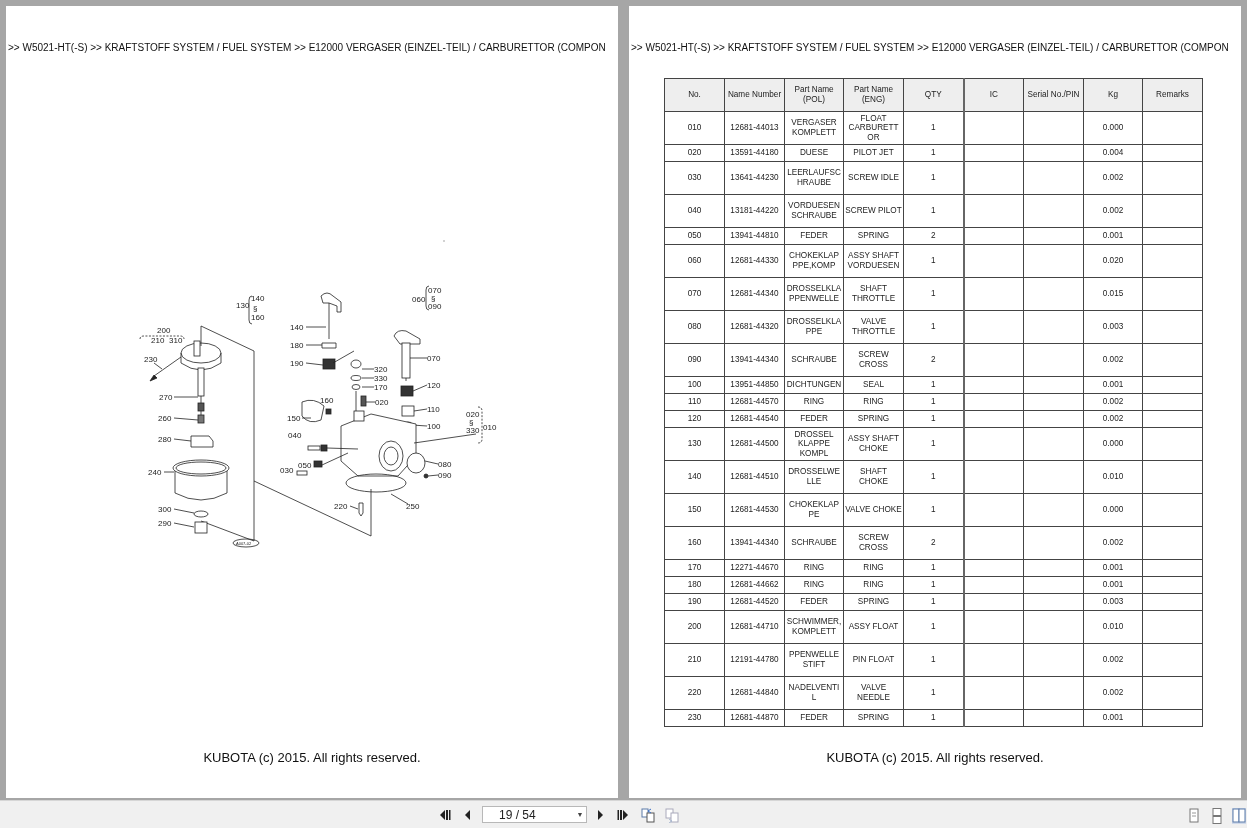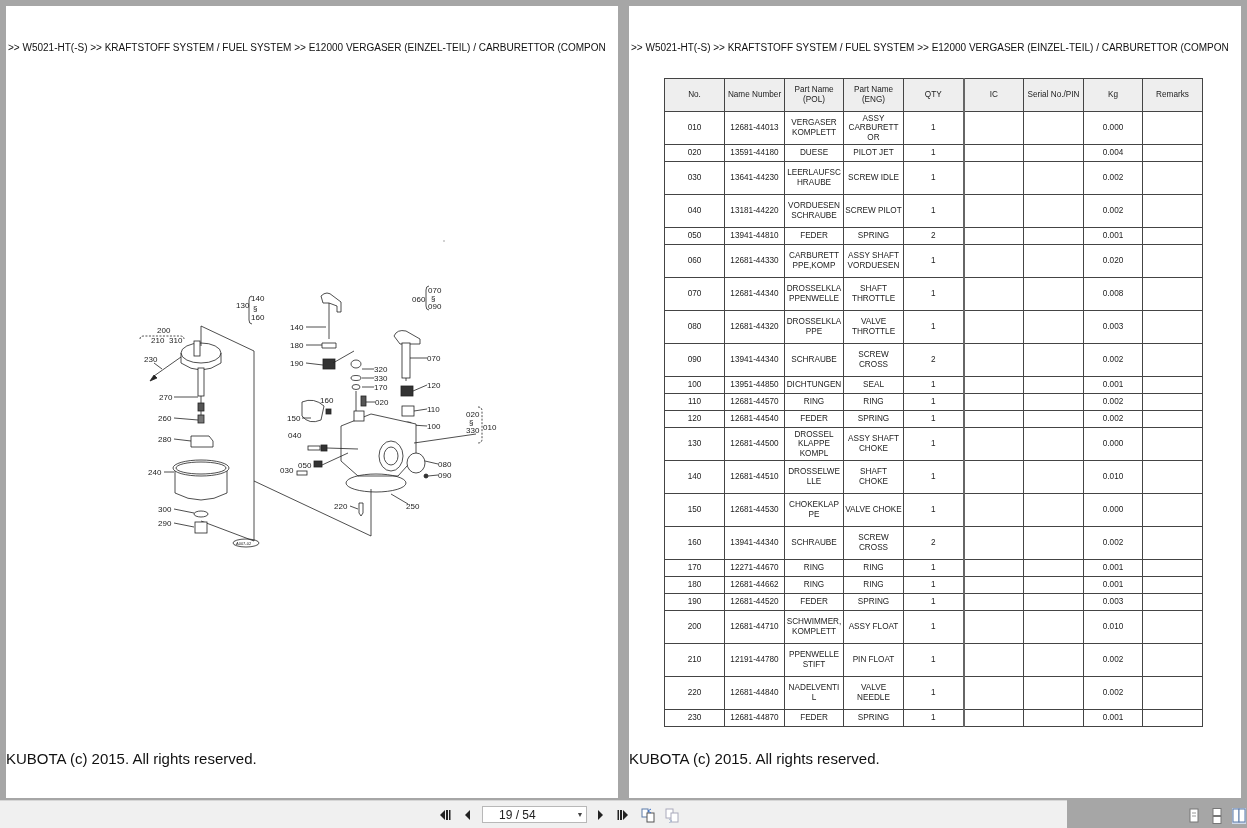--- a/index.html
+++ b/index.html
@@ -14,39 +14,39 @@
     position: absolute; top: 6px; height: 792px; background: #ffffff;
     overflow: hidden;
   }
   .page.left { left: 6px; width: 612px; }
   .page.right { left: 629px; width: 612px; }
   .breadcrumb {
     position: absolute; top: 36px; left: 2px; white-space: nowrap;
     font-size: 10px; color: #111; letter-spacing: 0;
   }
   .footer {
-    position: absolute; top: 744px; left: 0; width: 100%; 
-    font-size: 15px; color: #111;
+    position: absolute; top: 744px; left: 0; width: 100%; text-align: center;
+    font-size: 13px; color: #111;
   }
   .diagram { position: absolute; left: 120px; top: 225px; width: 380px; height: 330px; }
 
   table.parts {
     position: absolute; left: 35px; top: 72px;
     border-collapse: collapse; table-layout: fixed;
     font-size: 8.2px; color: #222;
   }
   table.parts th, table.parts td {
     border: 1px solid #444; text-align: center; vertical-align: middle;
     padding: 0 1px; line-height: 9.6px; overflow: hidden;
   }
   table.parts th { background: #eeeeee; font-weight: normal; height: 32px; }
   table.parts td.c-qty, table.parts th.c-qty { border-right-width: 2px; border-right-color: #666; }
 
   .toolbar {
-    position: absolute; left: 0; top: 800px; width: 1067px; height: 28px;
+    position: absolute; left: 0; top: 800px; width: 1247px; height: 28px;
     background: #f0f0f0; border-top: 1px solid #d6d6d6;
   }
   .tb-btn {
     position: absolute; top: 6px; height: 16px; display: flex; align-items: center; justify-content: center;
     cursor: pointer;
   }
   .page-select {
     position: absolute; left: 482px; top: 5px; width: 105px; height: 17px;
     background: #fff; border: 1px solid #b8b8b8; box-sizing: border-box;
     font-size: 12px; color: #222; display: flex; align-items: center;
@@ -248,21 +248,21 @@
           <th>Serial No./PIN</th>
           <th>Kg</th>
           <th>Remarks</th>
         </tr>
       </thead>
       <tbody id="parts-body">
           <tr style="height: 33px;">
             <td>010</td>
             <td>12681-44013</td>
             <td>VERGASER KOMPLETT</td>
-            <td>ASSY CARBURETT OR</td>
+            <td>FLOAT CARBURETT OR</td>
             <td class="c-qty">1</td>
             <td></td>
             <td></td>
             <td>0.000</td>
             <td></td>
           </tr>
           <tr style="height: 17px;">
             <td>020</td>
             <td>13591-44180</td>
             <td>DUESE</td>
@@ -302,37 +302,37 @@
             <td>SPRING</td>
             <td class="c-qty">2</td>
             <td></td>
             <td></td>
             <td>0.001</td>
             <td></td>
           </tr>
           <tr style="height: 33px;">
             <td>060</td>
             <td>12681-44330</td>
-            <td>CARBURETT PPE,KOMP</td>
+            <td>CHOKEKLAP PPE,KOMP</td>
             <td>ASSY SHAFT VORDUESEN</td>
             <td class="c-qty">1</td>
             <td></td>
             <td></td>
             <td>0.020</td>
             <td></td>
           </tr>
           <tr style="height: 33px;">
             <td>070</td>
             <td>12681-44340</td>
             <td>DROSSELKLA PPENWELLE</td>
             <td>SHAFT THROTTLE</td>
             <td class="c-qty">1</td>
             <td></td>
             <td></td>
-            <td>0.008</td>
+            <td>0.015</td>
             <td></td>
           </tr>
           <tr style="height: 33px;">
             <td>080</td>
             <td>12681-44320</td>
             <td>DROSSELKLA PPE</td>
             <td>VALVE THROTTLE</td>
             <td class="c-qty">1</td>
             <td></td>
             <td></td>

